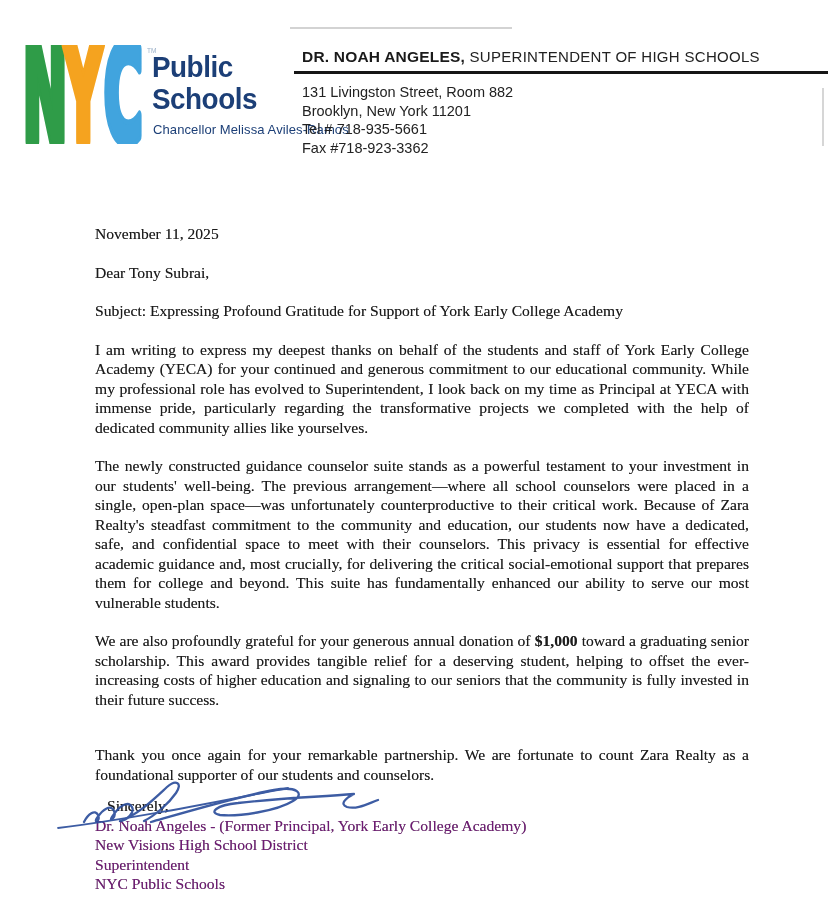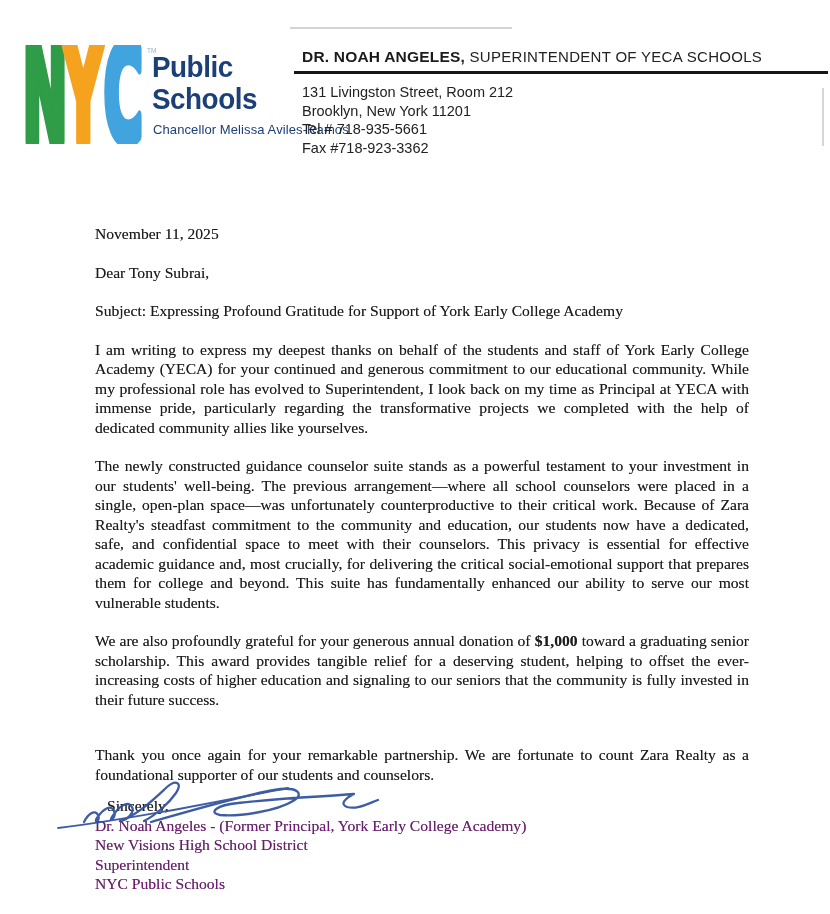--- a/index.html
+++ b/index.html
@@ -69,24 +69,24 @@
     <div id="brand-text" style="color: rgb(28, 63, 119);">
       <div>Public</div>
       <div>Schools</div>
     </div>
     <div id="chancellor" style="color: rgb(28, 63, 119);">Chancellor Melissa Aviles-Ramos</div>
   </div>
 
   <div id="header">
     <div id="header-titleline">
       <span class="hdr-name">DR. NOAH ANGELES,</span>
-      <span class="hdr-role">SUPERINTENDENT OF YECA SCHOOLS</span>
+      <span class="hdr-role">SUPERINTENDENT OF HIGH SCHOOLS</span>
     </div>
     <div id="header-address">
-      <div>131 Livingston Street, Room 212</div>
+      <div>131 Livingston Street, Room 882</div>
       <div>Brooklyn, New York 11201</div>
       <div>Tel # 718-935-5661</div>
       <div>Fax #718-923-3362</div>
     </div>
   </div>
 
   <div id="letter">
     <div class="block">November 11, 2025</div>
     <div class="block">Dear Tony Subrai,</div>
     <div class="block">Subject: Expressing Profound Gratitude for Support of York Early College Academy</div>

